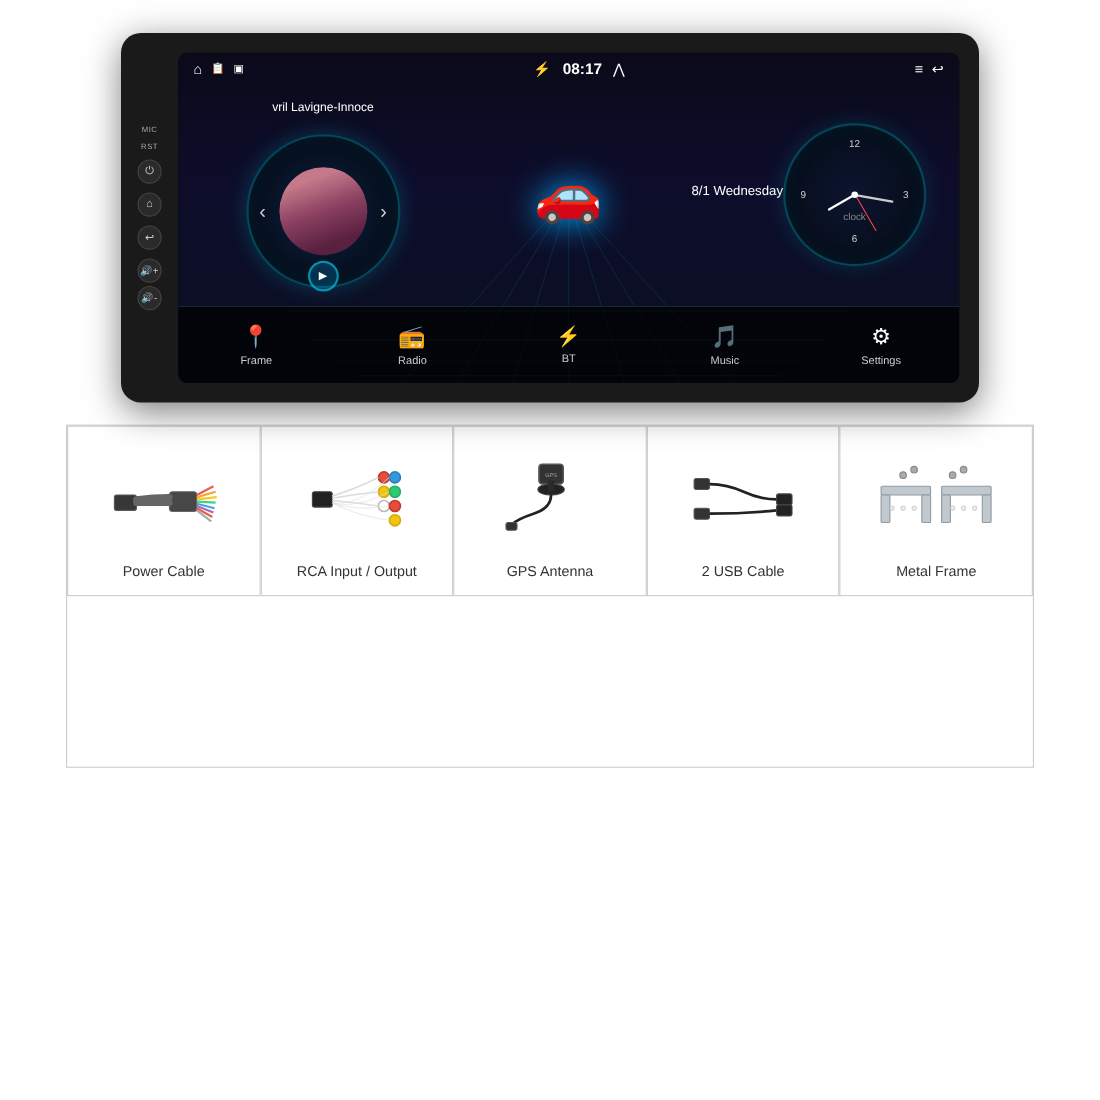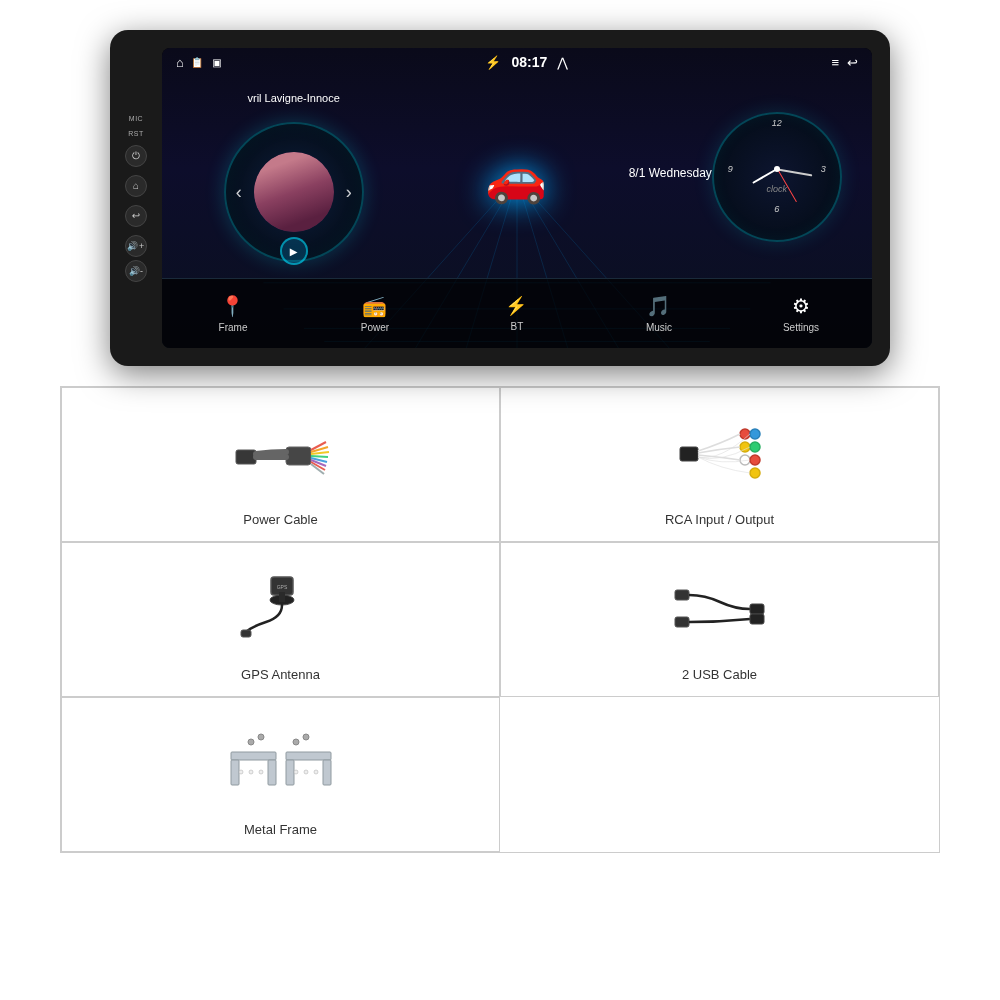--- a/index.html
+++ b/index.html
@@ -250,25 +250,24 @@
       margin-bottom: 8px;
     }
 
     .clock-circle-outer {
       width: 130px;
       height: 130px;
       border-radius: 50%;
       border: 2px solid #00e5ff44;
       background: radial-gradient(circle, #0d1530 0%, #050d1a 70%);
       display: flex;
-      align-items: flex-start;
+      align-items: center;
       justify-content: center;
       box-shadow: 0 0 20px #00e5ff22, inset 0 0 15px #00e5ff11;
       position: relative;
-      font-style: italic;
     }
 
     .clock-face {
       width: 110px;
       height: 110px;
       border-radius: 50%;
       position: relative;
     }
 
     .clock-number {
@@ -351,21 +350,21 @@
     }
 
     
     .accessories-section {
       margin: 20px 60px 0;
       border: 1px solid #ccc;
     }
 
     .accessories-grid {
       display: grid;
-      grid-template-columns: 1fr 1fr;
+      grid-template-columns: 1fr 1fr 1fr 1fr 1fr;
       grid-template-rows: 1fr 1fr;
     }
 
     .accessory-cell {
       border: 1px solid #ccc;
       display: flex;
       flex-direction: column;
       align-items: center;
       justify-content: center;
       padding: 18px 10px 14px;
@@ -515,21 +514,21 @@
 
         </div>
 
         <div class="bottom-nav">
           <div class="nav-item">
             <span class="nav-item-icon">📍</span>
             <span class="nav-item-label">Frame</span>
           </div>
           <div class="nav-item">
             <span class="nav-item-icon">📻</span>
-            <span class="nav-item-label">Power</span>
+            <span class="nav-item-label">Radio</span>
           </div>
           <div class="nav-item">
             <span class="nav-item-icon" style="font-size:18px;">⚡</span>
             <span class="nav-item-label">BT</span>
           </div>
           <div class="nav-item">
             <span class="nav-item-icon">🎵</span>
             <span class="nav-item-label">Music</span>
           </div>
           <div class="nav-item">

